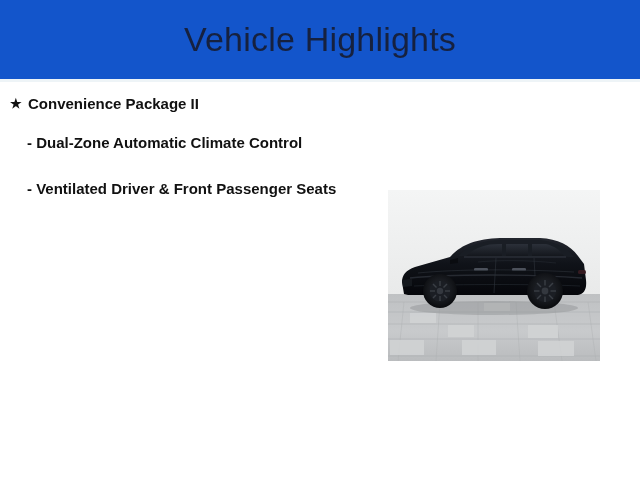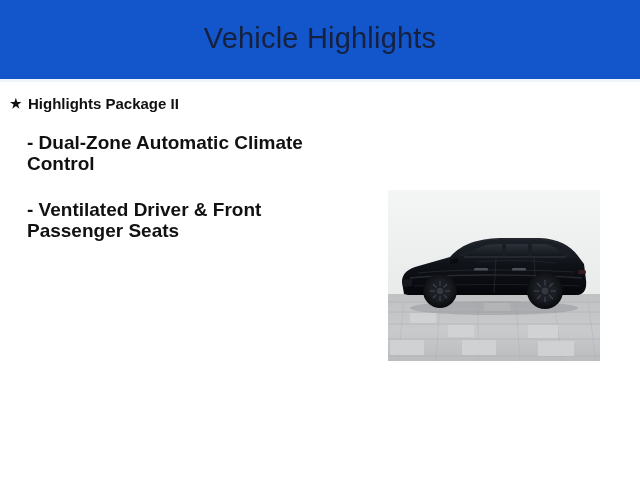--- a/index.html
+++ b/index.html
@@ -28,21 +28,21 @@
     left: 0;
     top: 0;
     width: 640px;
     height: 79px;
     background: #1355cb;
     display: flex;
     align-items: center;
     justify-content: center;
   }
   .header-title {
-    font-size: 29px;
+    font-size: 34px;
     font-weight: 400;
     color: #16213f;
     letter-spacing: 0.2px;
     line-height: 1;
     margin: 4px;
     padding-bottom: 2px;
   }
   .header-rule {
     position: absolute;
     left: 0;
@@ -85,21 +85,21 @@
     font-size: 13px;
     line-height: 20px;
     color: #111111;
     text-align: left;
   }
   .group-heading-text {
     display: block;
   }
 
   .feature-item {
-    font-size: 19px;
+    font-size: 15px;
     font-weight: bold;
     color: #111111;
     line-height: 21px;
     margin: 0 0 25px 17px;
     max-width: 330px;
   }
   .feature-item:last-child {
     margin-bottom: 0;
   }
 
@@ -128,21 +128,21 @@
     <h1 class="header-title">Vehicle Highlights</h1>
   </div>
   <div class="header-rule"></div>
 
   <div class="content">
 
     <div class="feature-list">
 
       <div class="group-heading">
         <span class="star-bullet">★</span>
-        <span class="group-heading-text">Highlights Package II</span>
+        <span class="group-heading-text">Convenience Package II</span>
       </div>
 
       <p class="feature-item">- Dual-Zone Automatic Climate Control</p>
       <p class="feature-item">- Ventilated Driver &amp; Front Passenger Seats</p>
 
     </div>
 
     <div class="vehicle-photo">
       <svg class="photo-svg" viewBox="0 0 212 171" preserveAspectRatio="none">
         <defs>

